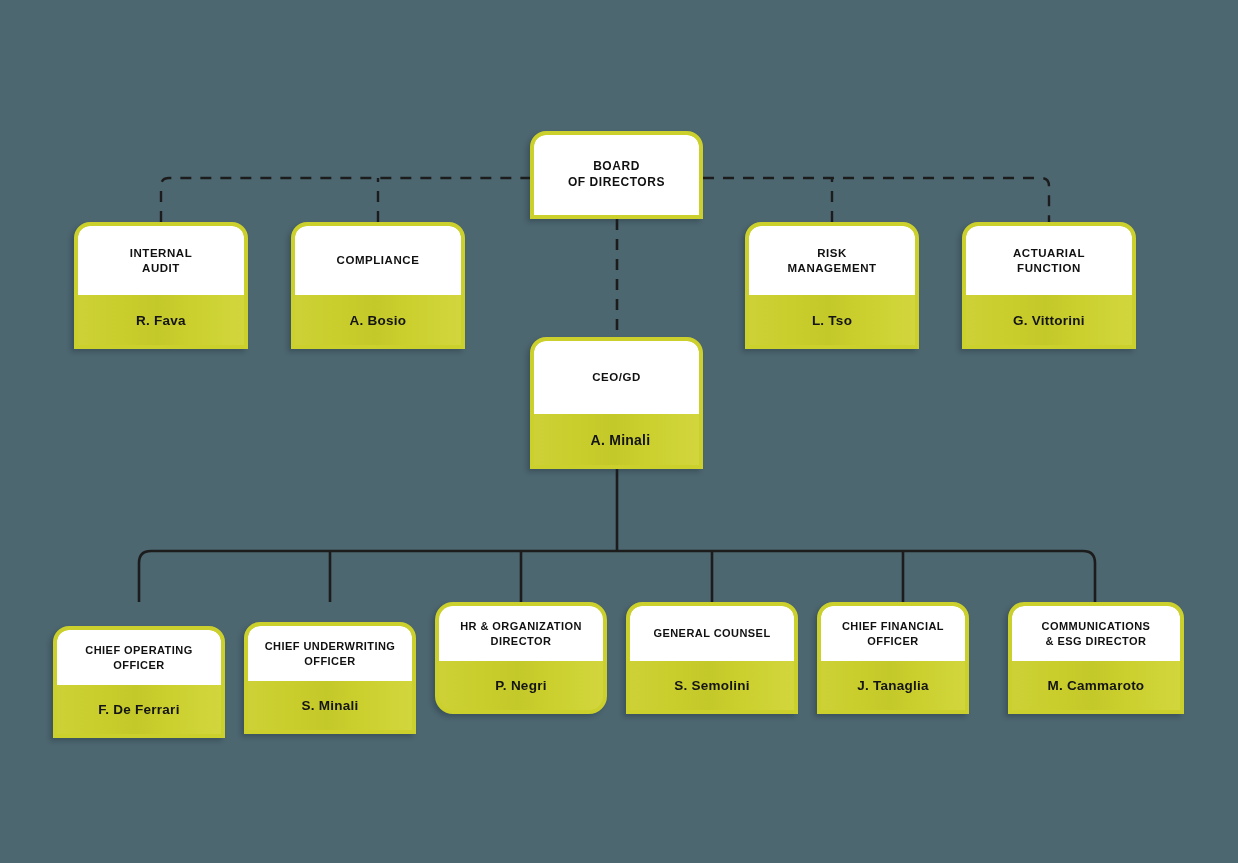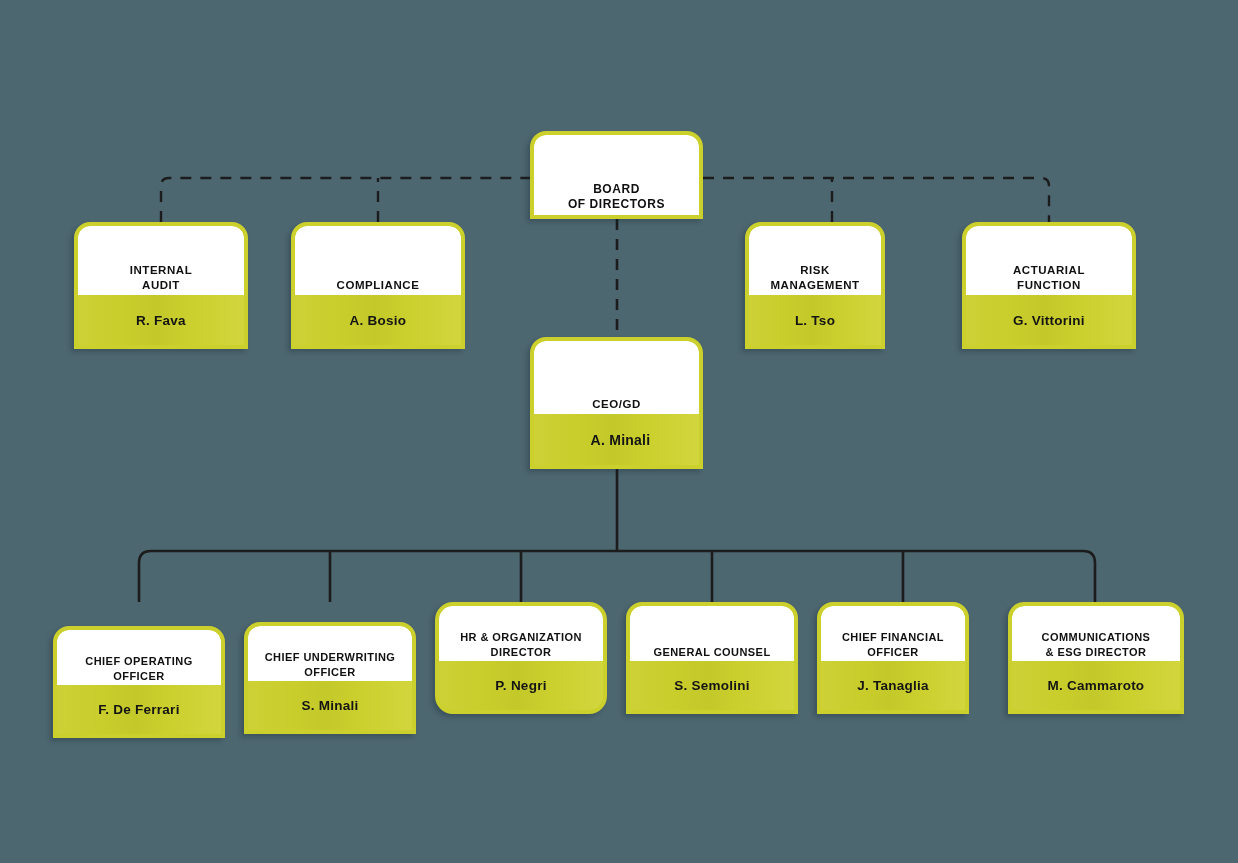--- a/index.html
+++ b/index.html
@@ -41,21 +41,21 @@
     border-bottom-right-radius: 0;
     box-shadow: -3px 3px 5px rgba(20, 38, 45, 0.30);
     display: flex;
     flex-direction: column;
     overflow: hidden;
   }
   .org-box-title {
     background: #ffffff;
     flex: 1 1 auto;
     display: flex;
-    align-items: flex-end;
+    align-items: center;
     justify-content: center;
     text-align: center;
     color: #101010;
     font-weight: bold;
     font-size: 11.5px;
     letter-spacing: 0.55px;
     line-height: 1.30;
     text-transform: uppercase;
     padding: 2px 6px;
     border-top-left-radius: 12px;
@@ -79,21 +79,21 @@
 
   
   #node-board      { left: 530px; top: 131px; width: 173px; height: 88px; }
   #node-board .org-box-title { font-size: 12px; }
 
   #node-ceo        { left: 530px; top: 337px; width: 173px; height: 132px; }
   #node-ceo .org-box-name { height: 47px; font-size: 14px; padding-left: 14px; }
 
   #node-audit      { left: 74px;  top: 222px; width: 174px; height: 127px; }
   #node-compliance { left: 291px; top: 222px; width: 174px; height: 127px; }
-  #node-risk       { left: 745px; top: 222px; width: 140px; height: 127px; }
+  #node-risk       { left: 745px; top: 222px; width: 174px; height: 127px; }
   #node-actuarial  { left: 962px; top: 222px; width: 174px; height: 127px; }
   .control-node .org-box-name { height: 46px; }
 
   #node-coo  { left: 53px;   top: 602px; width: 172px; height: 112px; margin-top: 24px; }
   #node-cuo  { left: 244px;  top: 602px; width: 172px; height: 112px; margin-top: 20px; }
   #node-hr   { left: 435px;  top: 602px; width: 172px; height: 112px; border-radius: 18px; }
   #node-gc   { left: 626px;  top: 602px; width: 172px; height: 112px; }
   #node-cfo  { left: 817px;  top: 602px; width: 152px; height: 112px; }
   #node-comm { left: 1008px; top: 602px; width: 176px; height: 112px; }
   .exec-node .org-box-name { height: 45px; }

